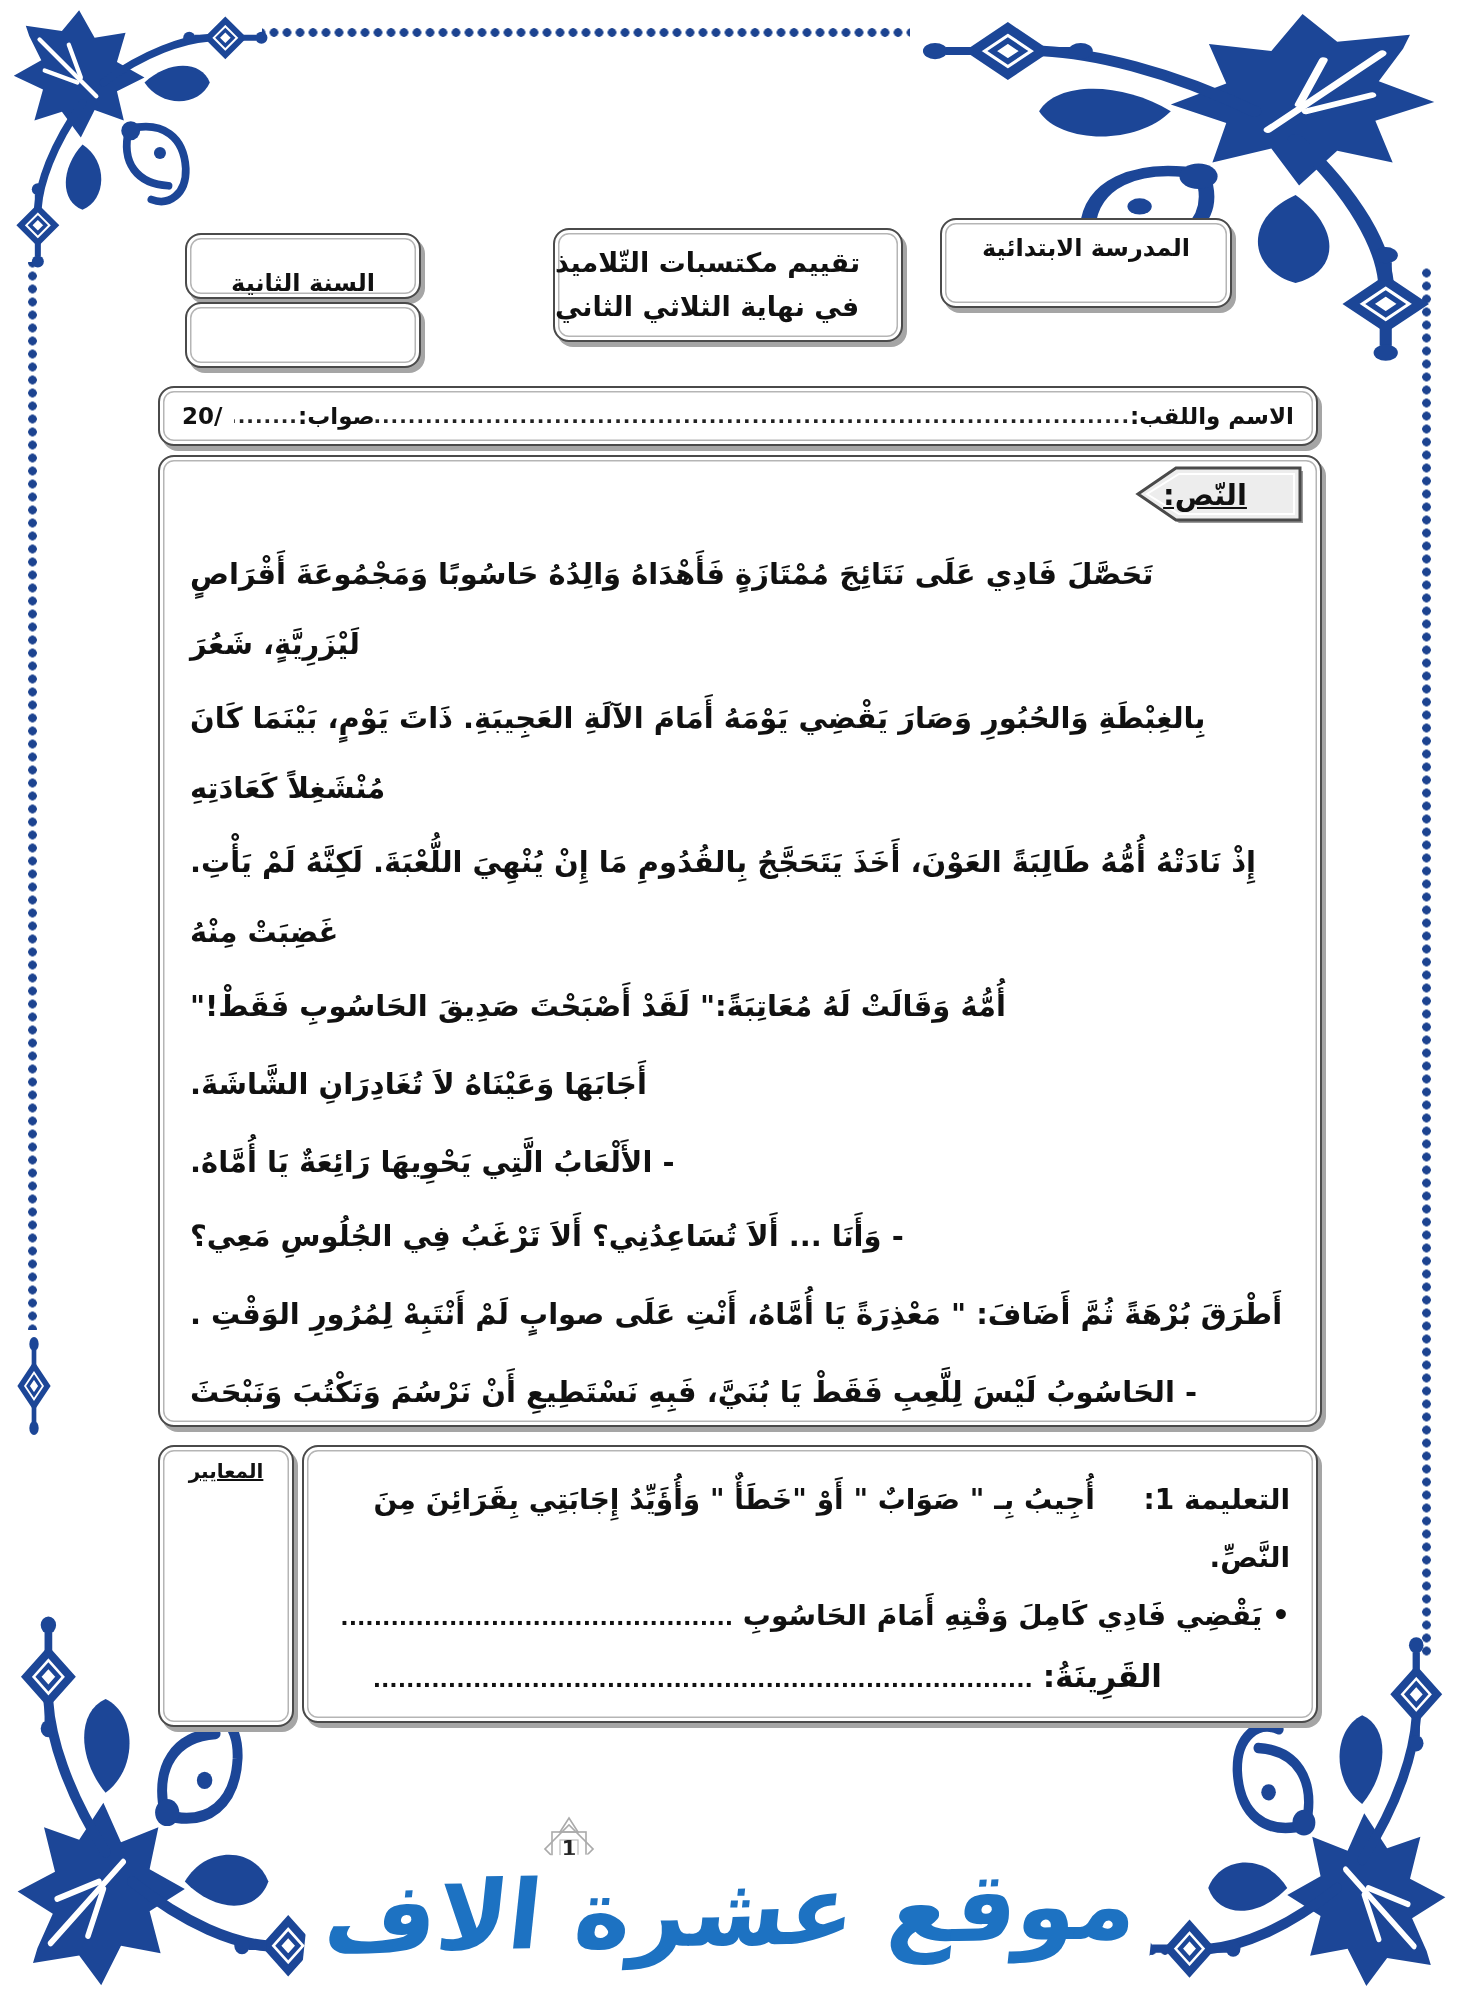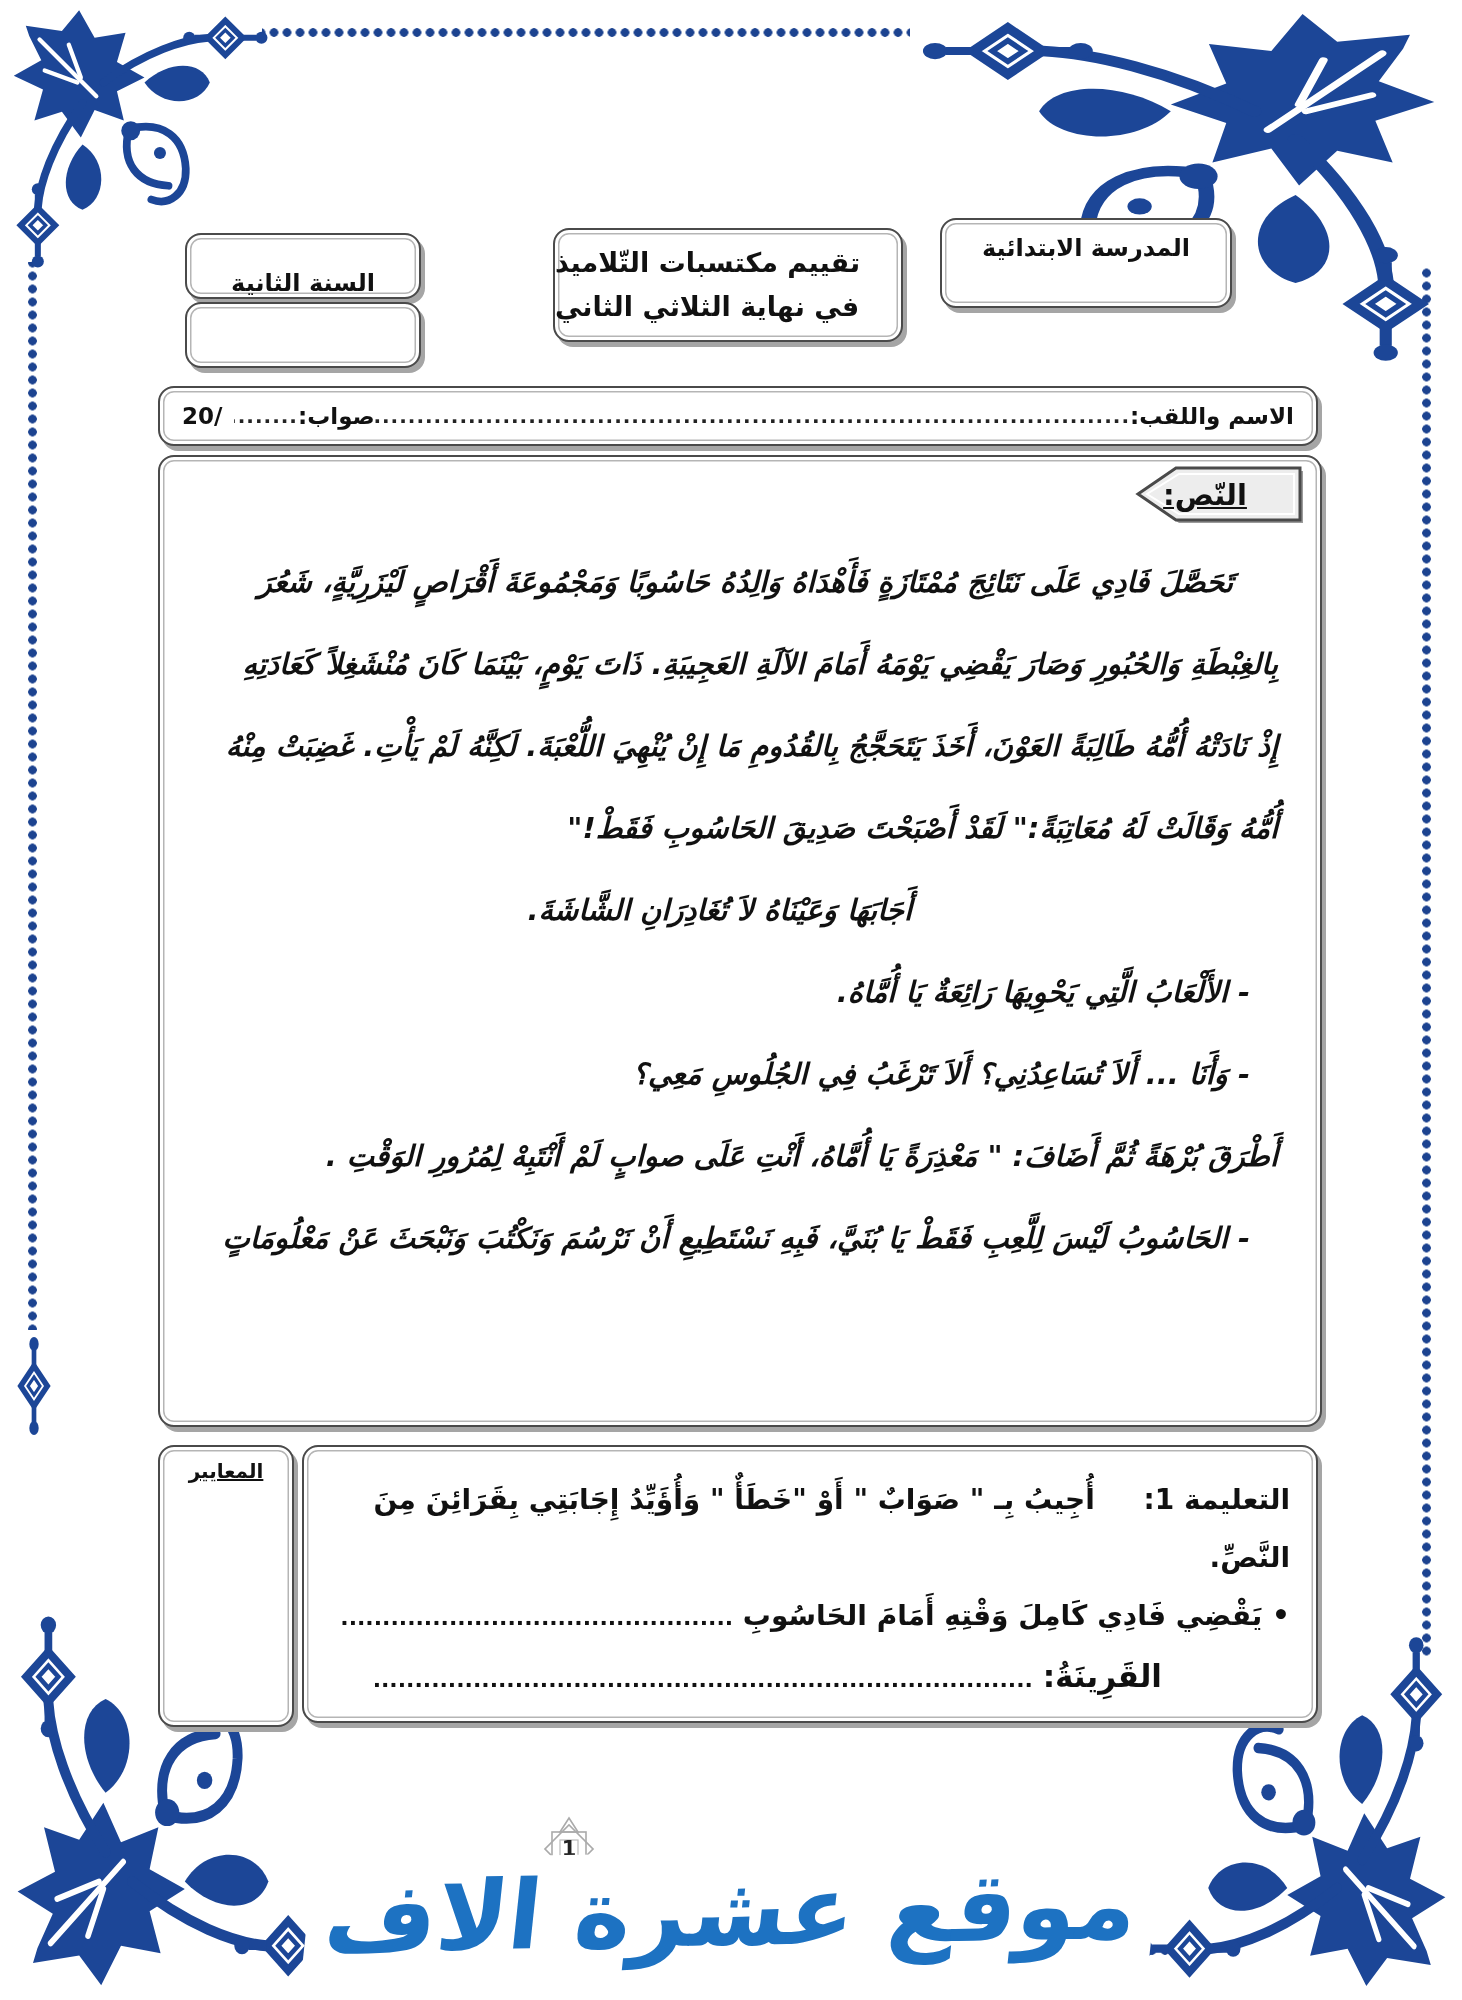--- a/index.html
+++ b/index.html
@@ -48,21 +48,21 @@
   .grow{flex:1 1 auto;}
   .score-num{direction:ltr; unicode-bidi:bidi-override; margin-right:12px;}
   
   .text-box{left:158px; top:455px; width:1160px; height:968px; overflow:hidden;}
   .nass-tag{position:absolute; top:8px; right:16px; width:172px; height:60px;}
   .nass-tag .tag-label{
     position:absolute; inset:0; display:flex; align-items:center; justify-content:center;
     padding-right:26px; font-size:29px; font-weight:700; text-decoration:underline;
   }
   .story{position:absolute; top:78px; right:0; left:0; padding:0 30px 0 26px; font-size:29px; font-weight:700; line-height:70px;}
-  .story p{margin:12px; text-align:right;font-style:italic;}
+  .story p{margin:4px; text-align:left;}
   .story .ind1{text-indent:45px;}
   .story .reply{margin-right:378px; margin-top:8px;}
   .story .dash{margin-right:40px;}
   .story .sp-top{margin-top:8px;}
   
   .criteria-box{left:158px; top:1445px; width:132px; height:278px;text-decoration:underline;}
   .criteria-label{display:block; text-align:center; margin-top:12px; font-size:20px; font-weight:700;}
   .instruction-box{left:302px; top:1445px; width:1016px; height:278px; padding:24px 26px 0 26px; box-sizing:border-box; overflow:hidden;}
   .instruction-box p{margin:0; font-size:28px; font-weight:700; line-height:58px; white-space:nowrap; overflow:hidden;}
   .inst-label{font-weight:700;margin-left:39px;}

